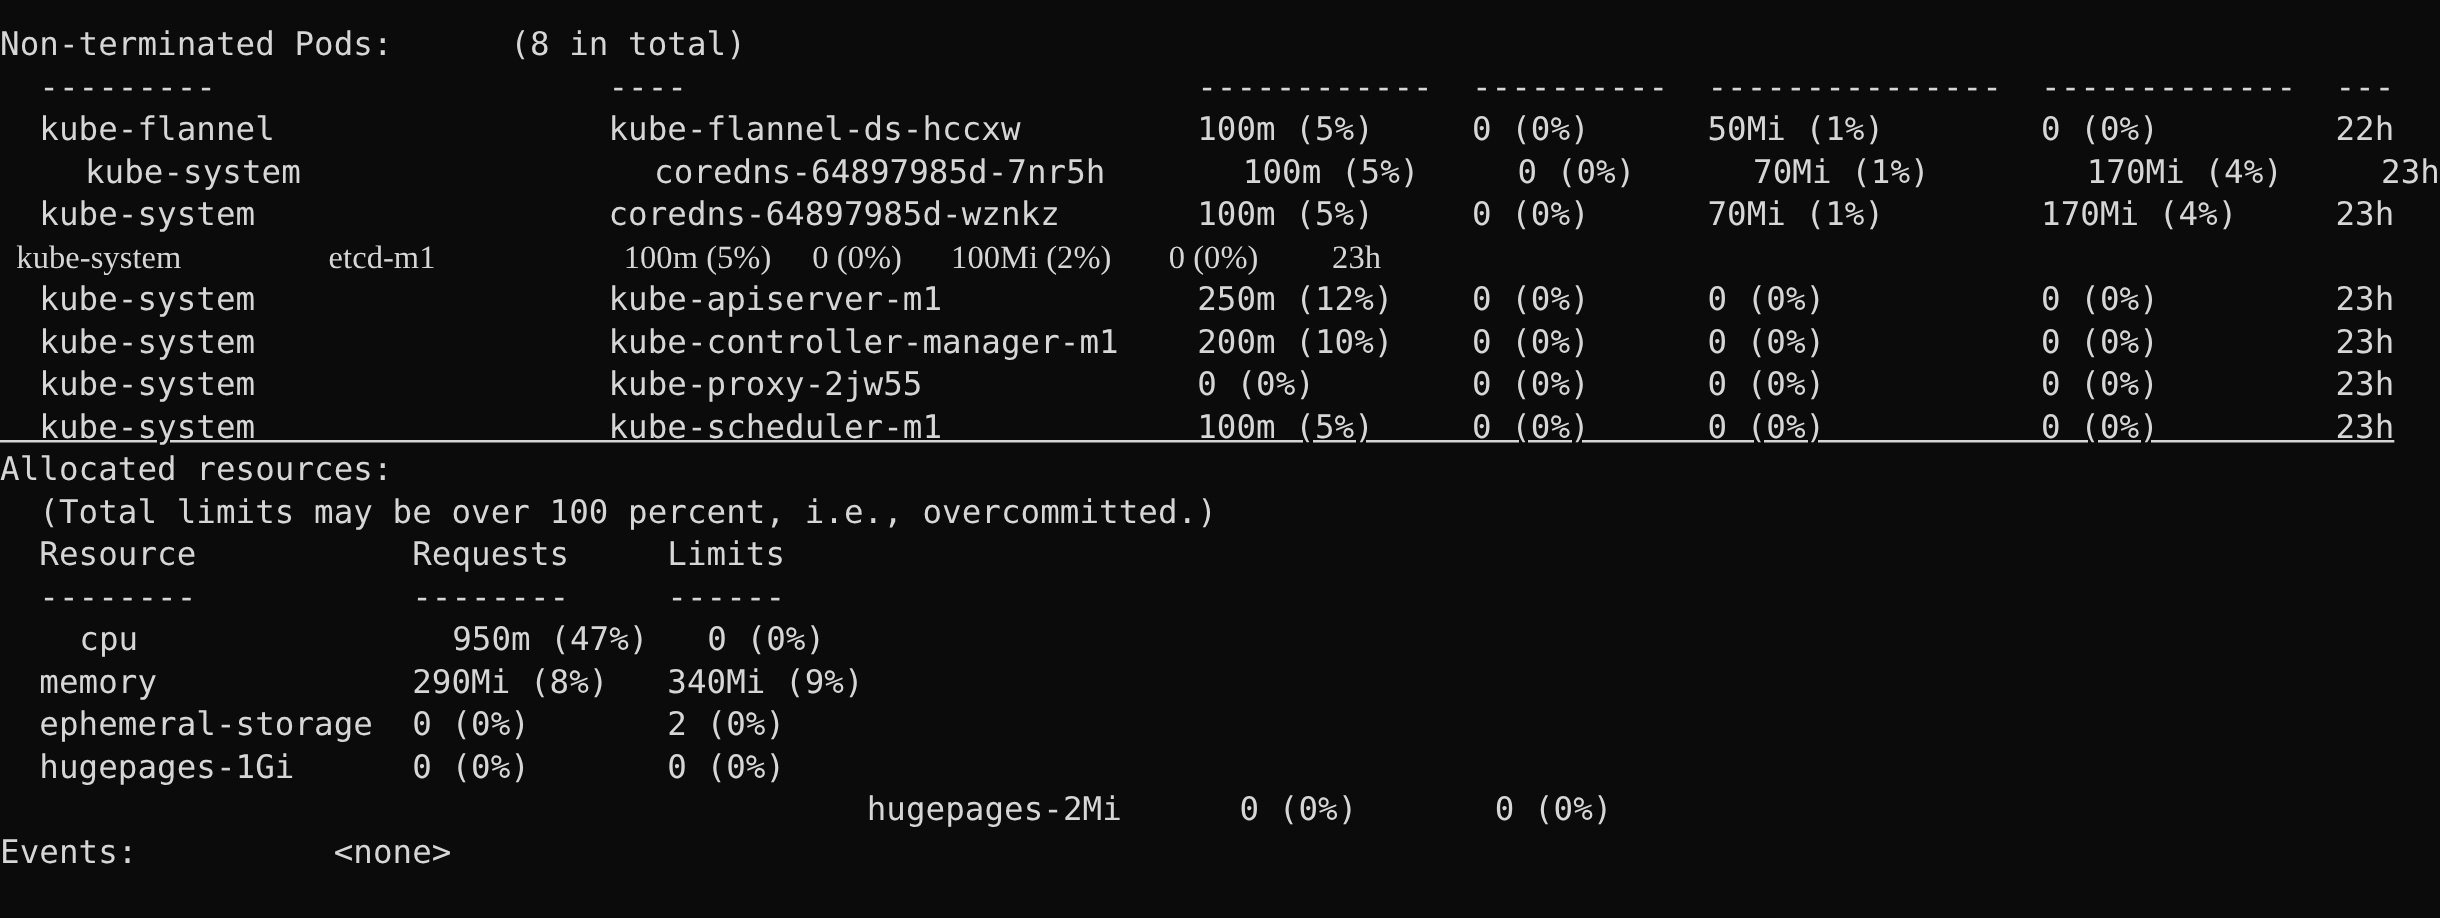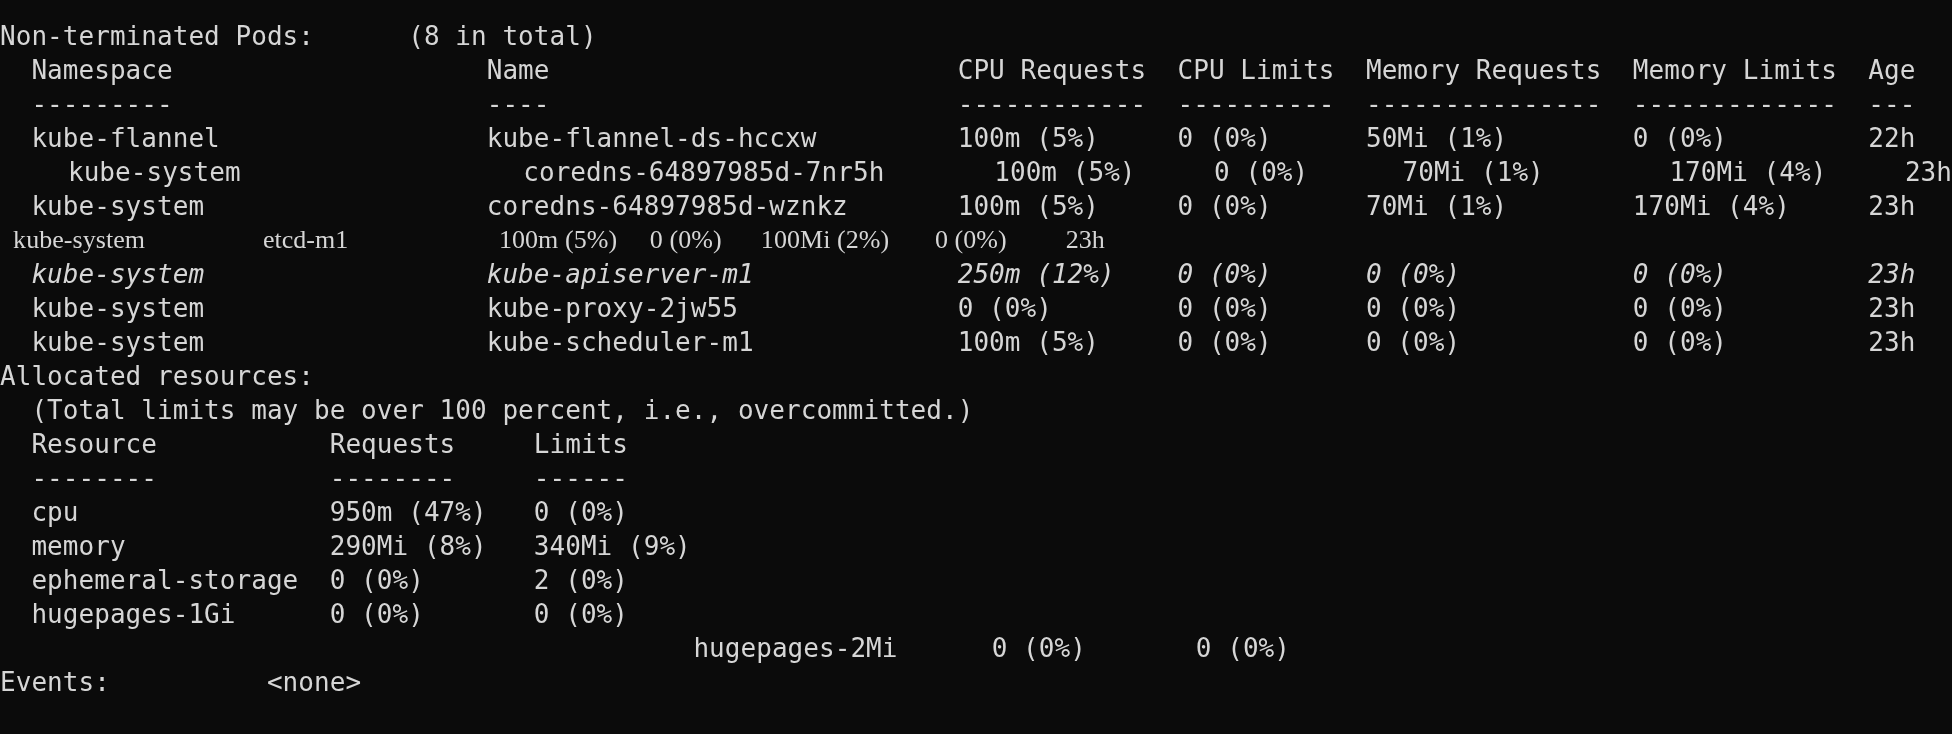--- a/index.html
+++ b/index.html
@@ -41,41 +41,41 @@
   }
   .line.first { padding-top: 1px; }
 </style>
 </head>
 <body>
 
 <div id="terminal">
 
   <div class="line first" style="letter-spacing: 0.047px;">Non-terminated Pods:      (8 in total)</div>
 
-  <div class="line" style="letter-spacing: 0.047px;">  Namespace                    Name                          CPU Requests  CPU Limits  Memory Requests  Memory Limits  Age</div>
 
   <div class="line" style="letter-spacing: 0.047px;">  ---------                    ----                          ------------  ----------  ---------------  -------------  ---</div>
 
   <div class="line" style="letter-spacing: 0.047px;">  kube-flannel                 kube-flannel-ds-hccxw         100m (5%)     0 (0%)      50Mi (1%)        0 (0%)         22h</div>
   <div class="line" style="letter-spacing: 0.047px; text-align: right;">  kube-system                  coredns-64897985d-7nr5h       100m (5%)     0 (0%)      70Mi (1%)        170Mi (4%)     23h</div>
   <div class="line" style="letter-spacing: 0.047px;">  kube-system                  coredns-64897985d-wznkz       100m (5%)     0 (0%)      70Mi (1%)        170Mi (4%)     23h</div>
   <div class="line" style="letter-spacing: 0.047px; font-family: Liberation Serif, serif;">  kube-system                  etcd-m1                       100m (5%)     0 (0%)      100Mi (2%)       0 (0%)         23h</div>
-  <div class="line" style="letter-spacing: 0.047px; font-style: italic;">  kube-system                  kube-apiserver-m1             250m (12%)    0 (0%)      0 (0%)           0 (0%)         23h</div>
+  <div class="line" style="letter-spacing: 0.047px;">  kube-system                  kube-apiserver-m1             250m (12%)    0 (0%)      0 (0%)           0 (0%)         23h</div>
+  <div class="line" style="letter-spacing: 0.047px;">  kube-system                  kube-controller-manager-m1    200m (10%)    0 (0%)      0 (0%)           0 (0%)         23h</div>
   <div class="line" style="letter-spacing: 0.047px;">  kube-system                  kube-proxy-2jw55              0 (0%)        0 (0%)      0 (0%)           0 (0%)         23h</div>
-  <div class="line" style="letter-spacing: 0.047px;">  kube-system                  kube-scheduler-m1             100m (5%)     0 (0%)      0 (0%)           0 (0%)         23h</div>
+  <div class="line" style="letter-spacing: 0.047px; text-decoration: underline;">  kube-system                  kube-scheduler-m1             100m (5%)     0 (0%)      0 (0%)           0 (0%)         23h</div>
 
   <div class="line" style="letter-spacing: 0.047px;">Allocated resources:</div>
 
   <div class="line" style="letter-spacing: 0.047px;">  (Total limits may be over 100 percent, i.e., overcommitted.)</div>
 
   <div class="line" style="letter-spacing: 0.047px;">  Resource           Requests     Limits</div>
 
   <div class="line" style="letter-spacing: 0.047px;">  --------           --------     ------</div>
 
-  <div class="line" style="letter-spacing: 0.047px;">  cpu                950m (47%)   0 (0%)</div>
+  <div class="line" style="letter-spacing: 0.047px; padding-left: 32px;">  cpu                950m (47%)   0 (0%)</div>
   <div class="line" style="letter-spacing: 0.047px;">  memory             290Mi (8%)   340Mi (9%)</div>
   <div class="line" style="letter-spacing: 0.047px;">  ephemeral-storage  0 (0%)       2 (0%)</div>
   <div class="line" style="letter-spacing: 0.047px;">  hugepages-1Gi      0 (0%)       0 (0%)</div>
   <div class="line" style="letter-spacing: 0.047px; text-align: center;">  hugepages-2Mi      0 (0%)       0 (0%)</div>
 
   <div class="line" style="letter-spacing: 0.047px;">Events:          &lt;none&gt;</div>
 
 </div>
 
 </body></html>

